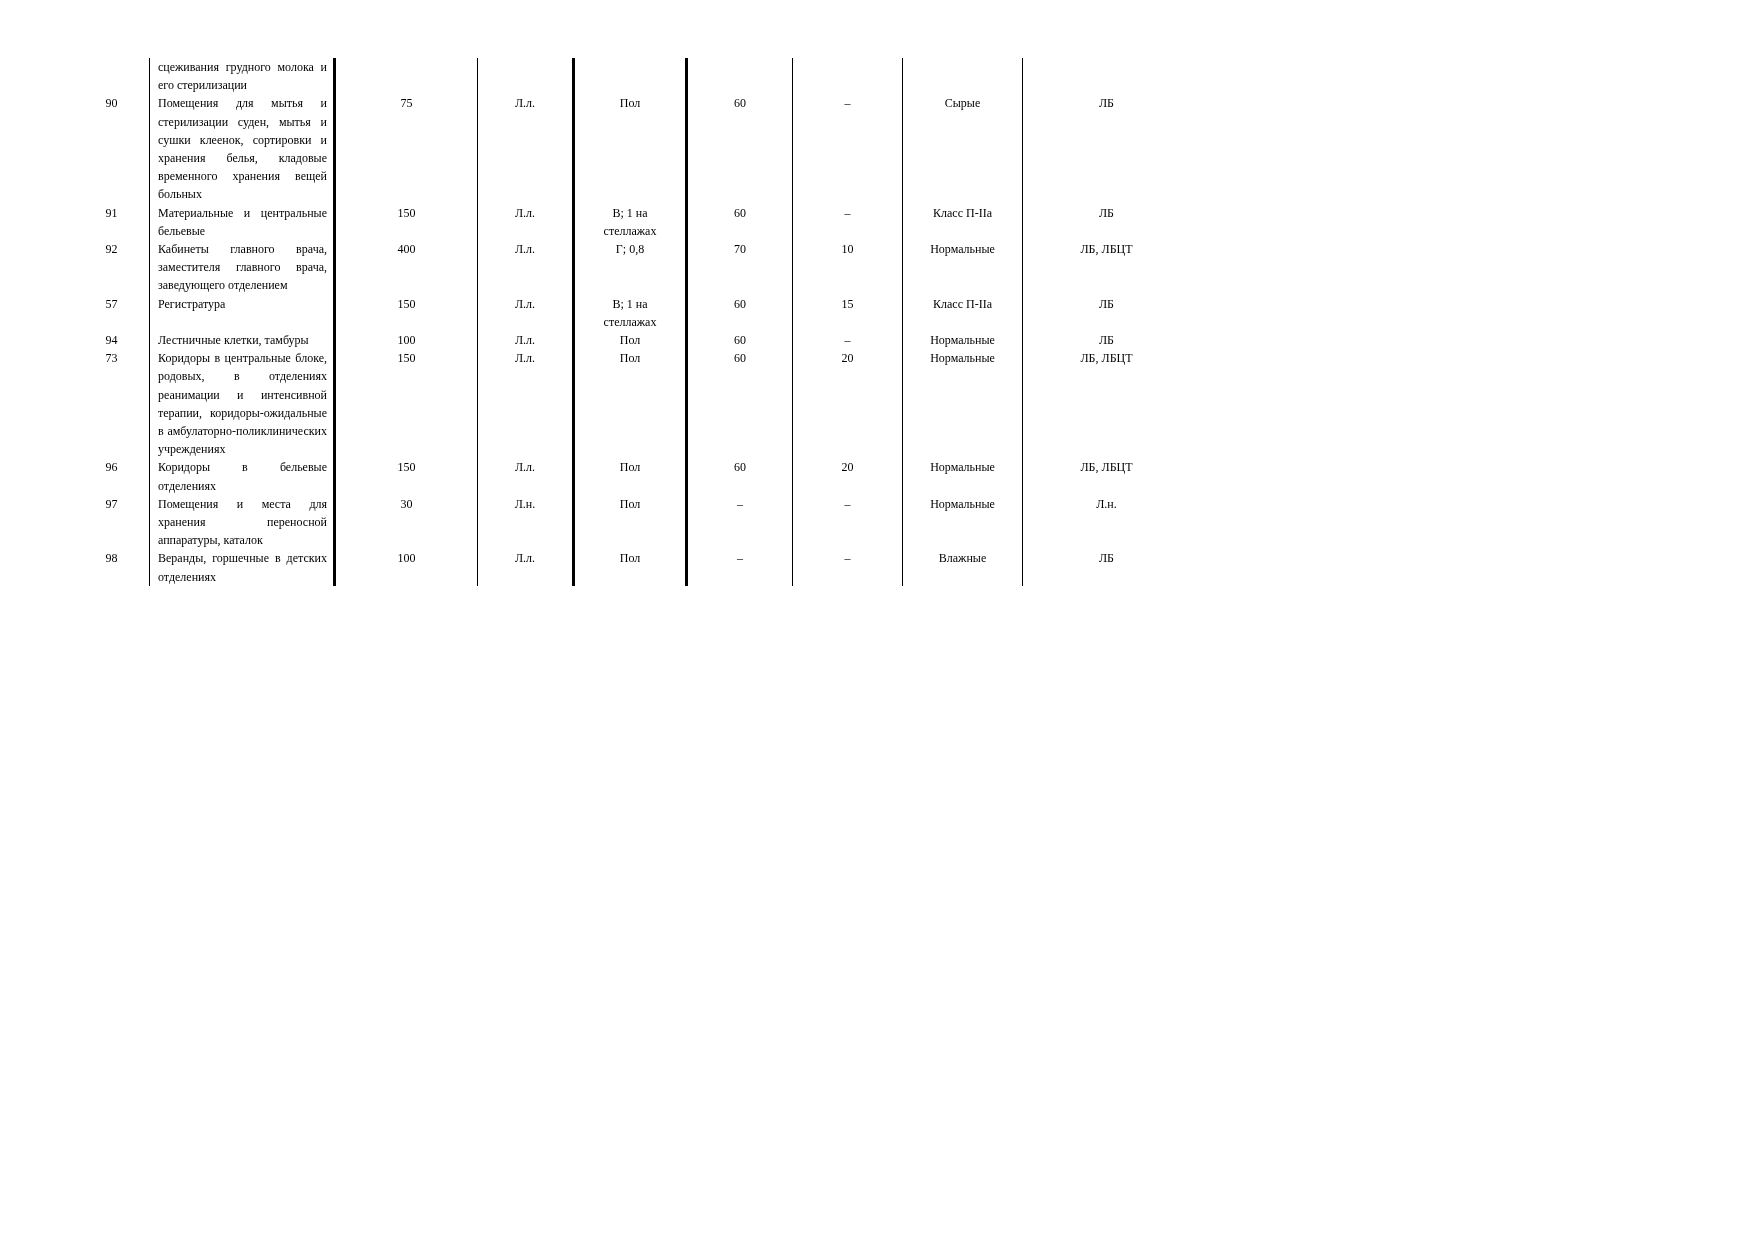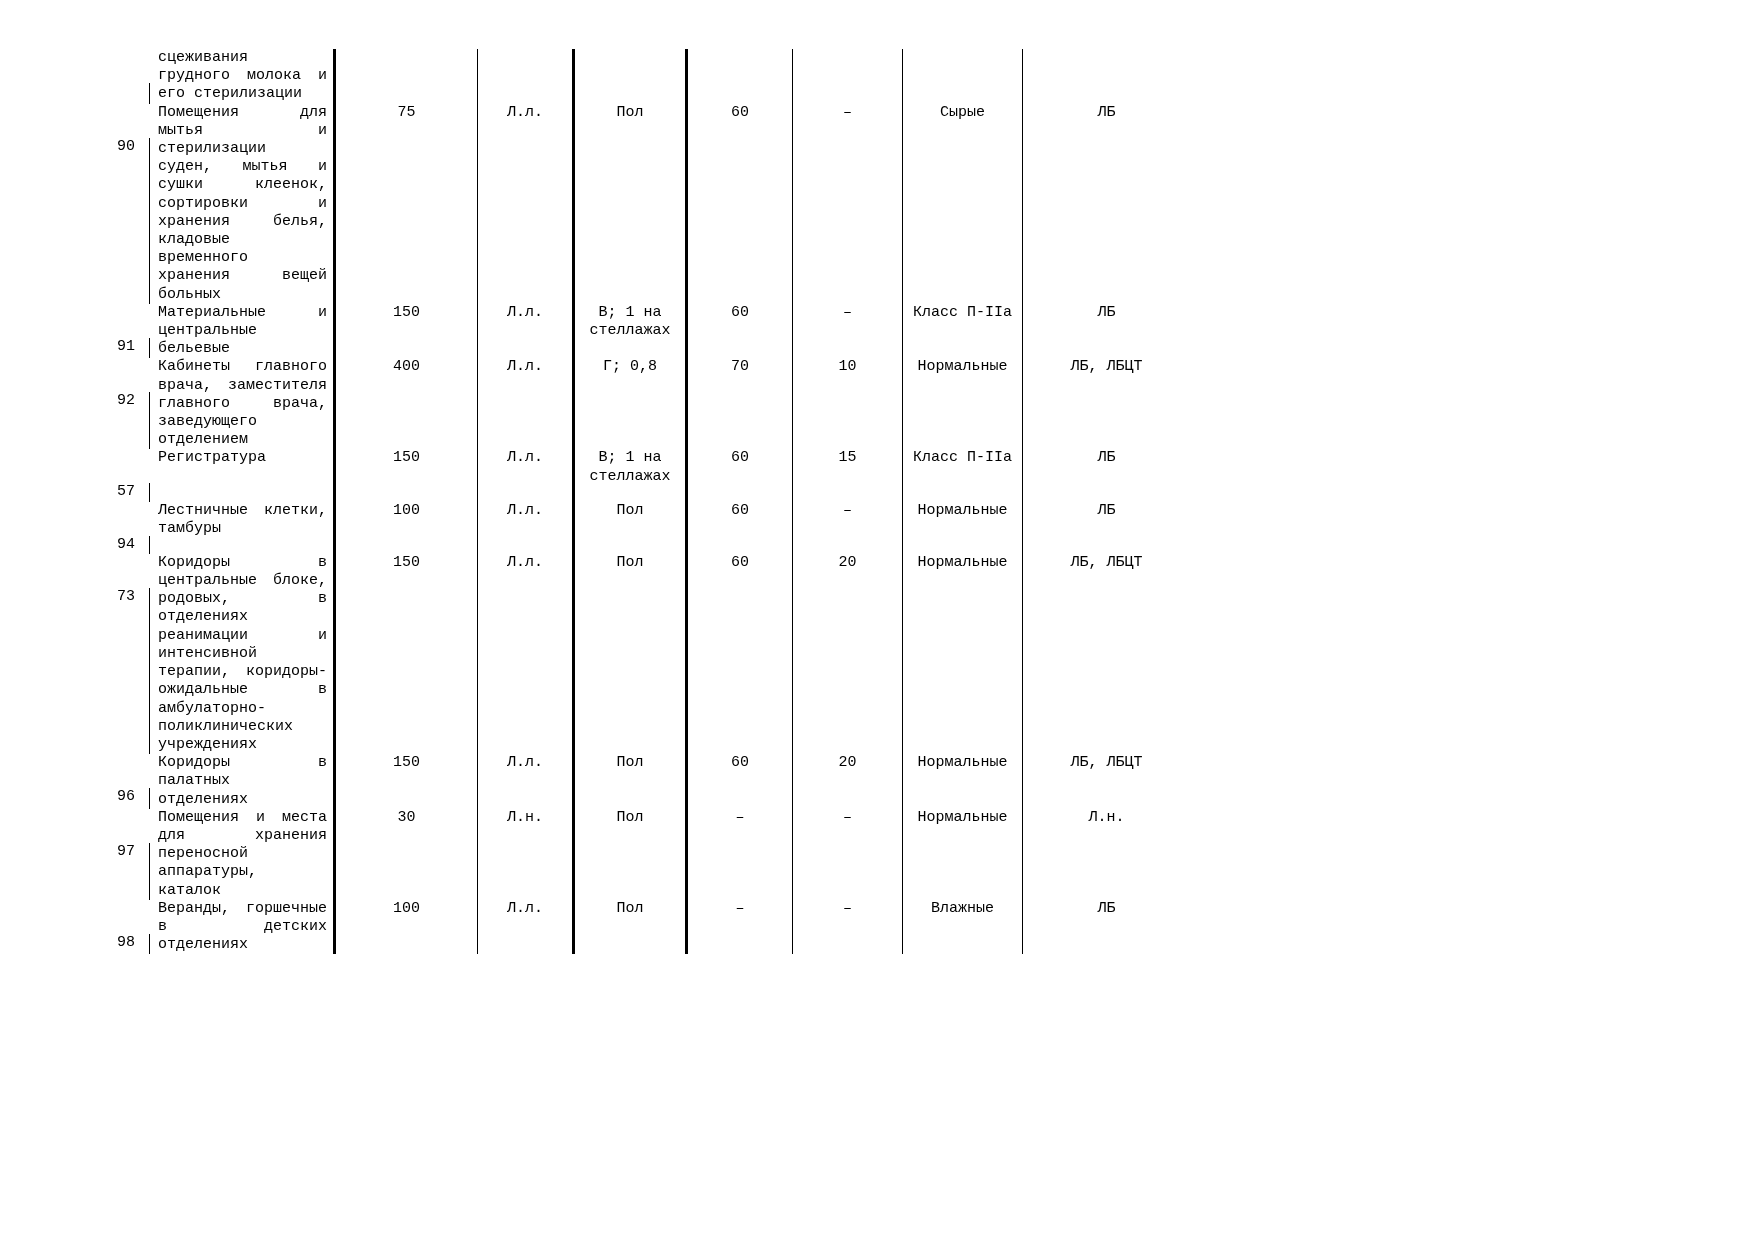--- a/index.html
+++ b/index.html
@@ -8,39 +8,37 @@
     width:1755px;
     height:1240px;
     background:#ffffff;
     color:#000000;
     font-family:"Liberation Serif", serif;
     overflow:hidden;
   }
   .doc-table{
     position:absolute;
     left:88px;
-    top:49px;
+    top:58px;
     display:grid;
     grid-template-columns:62px 186px 142px 97px 113px 105px 110px 120px 167px;
-    font-size:15px;
+    font-size:12px;
     line-height:18.2px;
-    font-family:Liberation Mono, monospace;
   }
   .t-row{display:contents;}
   .cell{
     box-sizing:border-box;
     padding:0;
     vertical-align:top;
   }
   .thin{border-right:1.5px solid #000;}
   .thick{border-right:3px solid #000;}
   .num{
-    text-align:right;
+    text-align:center;
     padding-right:14px;
-    margin-top:34px;
   }
   .name{
     text-align:justify;
     padding:0 6px 0 8px;
   }
   .val{text-align:center;}
   .plane{white-space:pre-line;}
 </style>
 </head>
 <body>
@@ -129,21 +127,21 @@
       <div class="cell val thick">Л.л.</div>
       <div class="cell val plane thick">Пол</div>
       <div class="cell val thin">60</div>
       <div class="cell val thin">20</div>
       <div class="cell val thin">Нормальные</div>
       <div class="cell val">ЛБ, ЛБЦТ</div>
     </div>
 
     <div class="t-row">
       <div class="cell num thin">96</div>
-      <div class="cell name thick">Коридоры в палатных отделениях</div>
+      <div class="cell name thick">Коридоры в бельевые отделениях</div>
       <div class="cell val thin">150</div>
       <div class="cell val thick">Л.л.</div>
       <div class="cell val plane thick">Пол</div>
       <div class="cell val thin">60</div>
       <div class="cell val thin">20</div>
       <div class="cell val thin">Нормальные</div>
       <div class="cell val">ЛБ, ЛБЦТ</div>
     </div>
 
     <div class="t-row">

